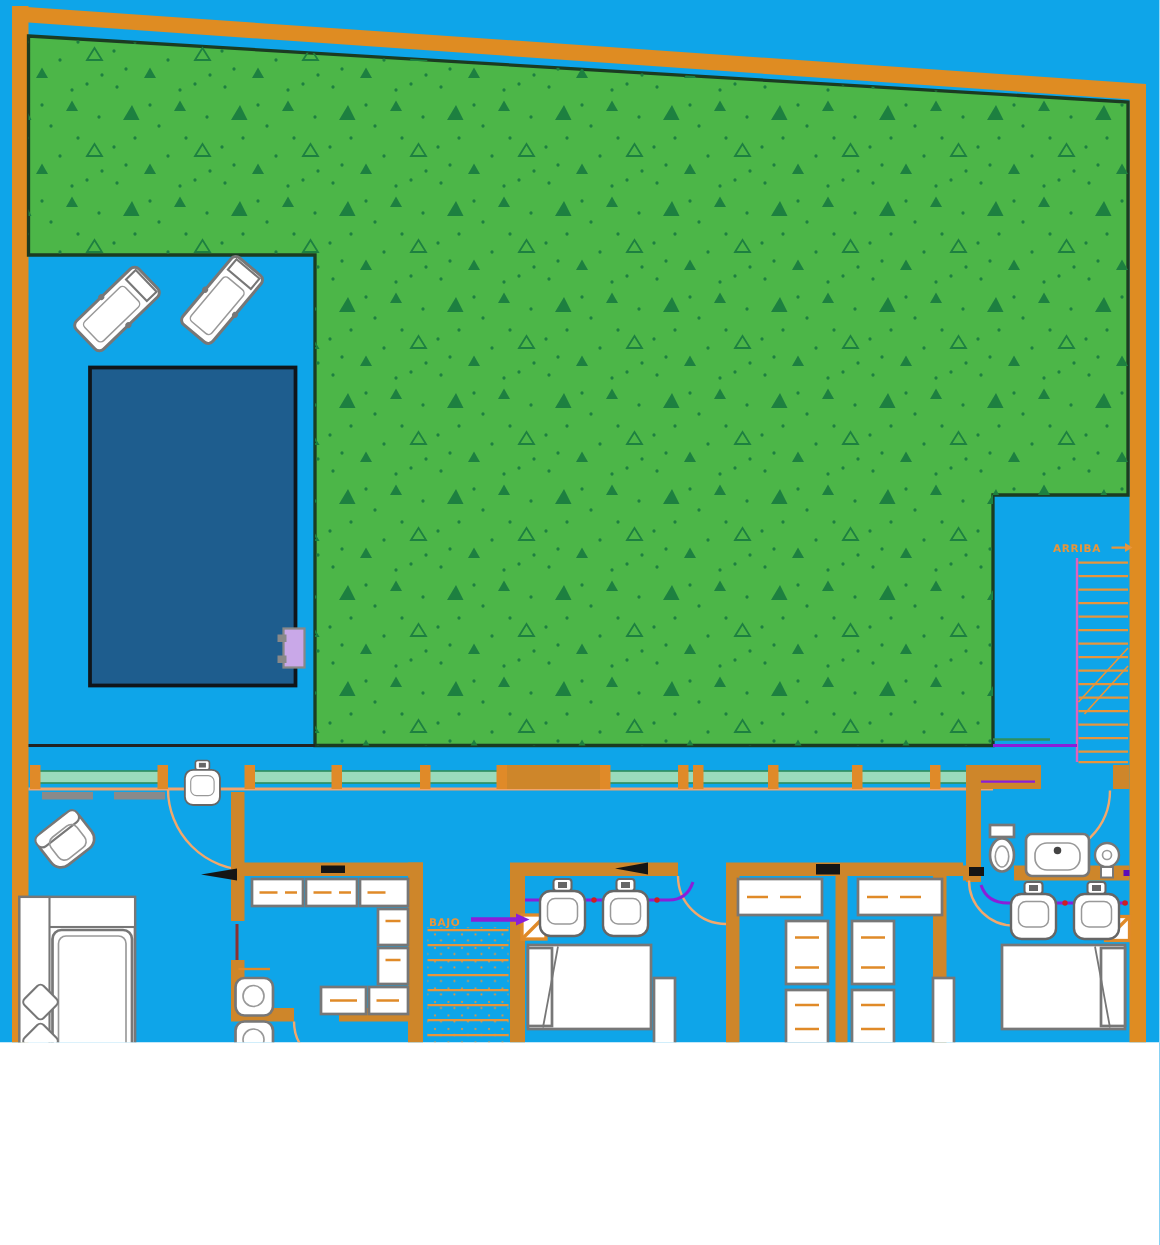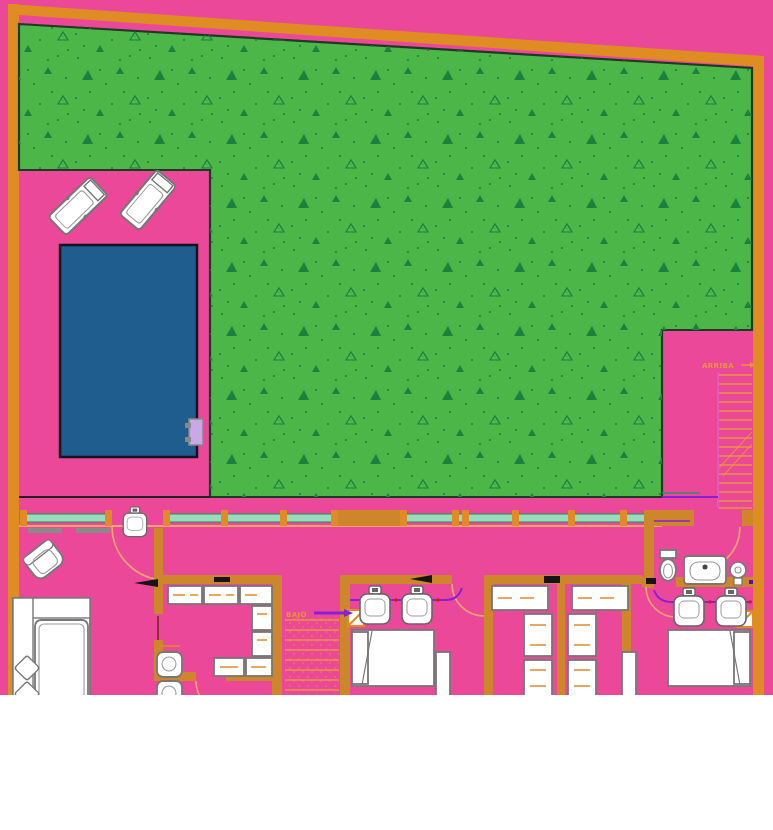--- a/index.html
+++ b/index.html
@@ -1,16 +1,16 @@
 <!DOCTYPE html>
 <html><head>
 <meta charset="utf-8">
 <style>
   html,body{margin:0;padding:0;background:#ffffff;}
-  .stage{position:relative;width:773px;height:695px;background:#ec4899;overflow:hidden;
+  .stage{position:relative;width:773px;height:695px;background:#0ea5e9;overflow:hidden;
          font-family:"DejaVu Sans",sans-serif;}
   svg{position:absolute;left:0;top:0;}
   
   .bw{fill:#DF8C22;}                               
   .w{fill:#CE862A;}                                
   .bot{fill:#C07E24;}                              
   .fx{fill:#fff;stroke:#777;stroke-width:1.8;}     
   .fx2{fill:none;stroke:#999;stroke-width:1.1;}
   .win{fill:#9ADBBC;stroke:#2F8F5F;stroke-width:1.1;}
   .post{fill:#E08A28;}

